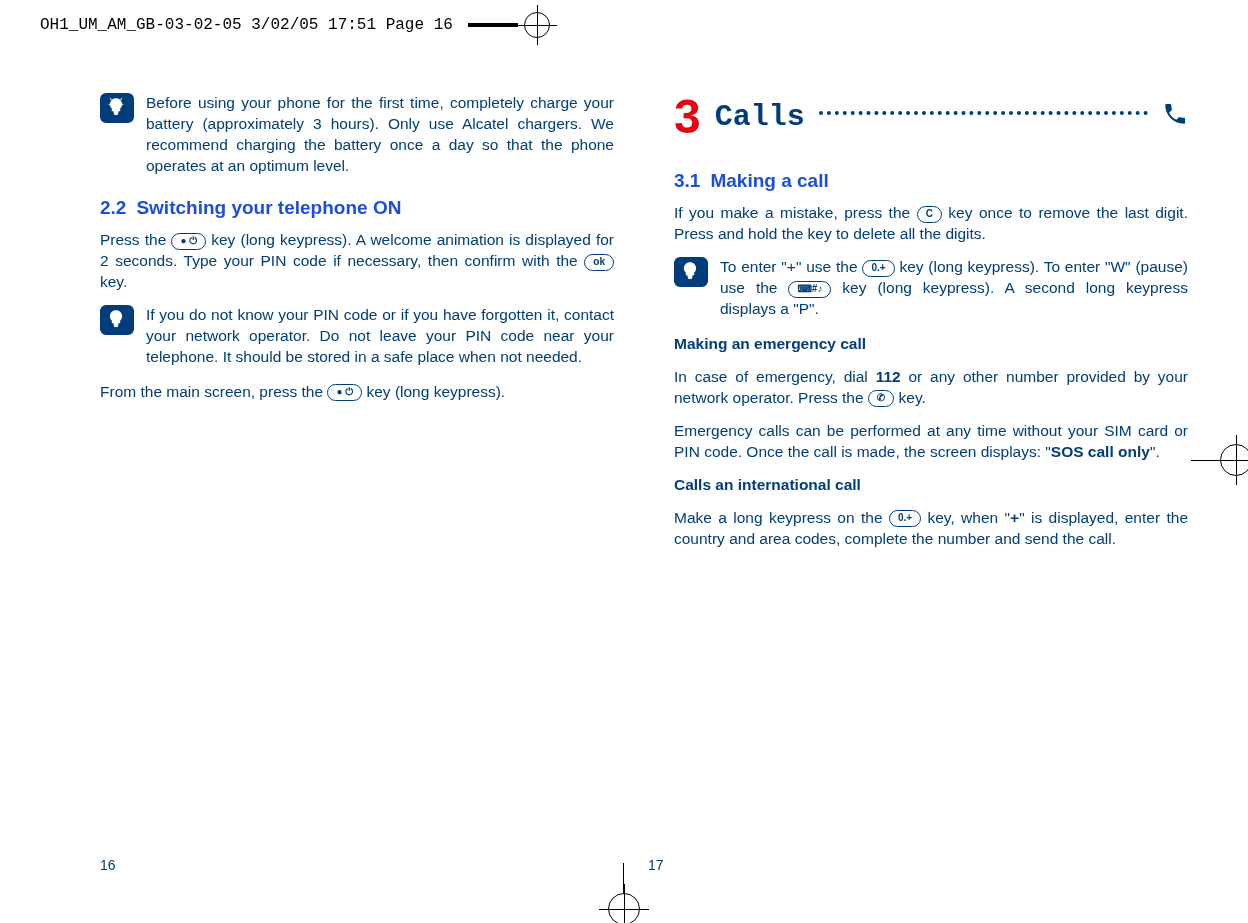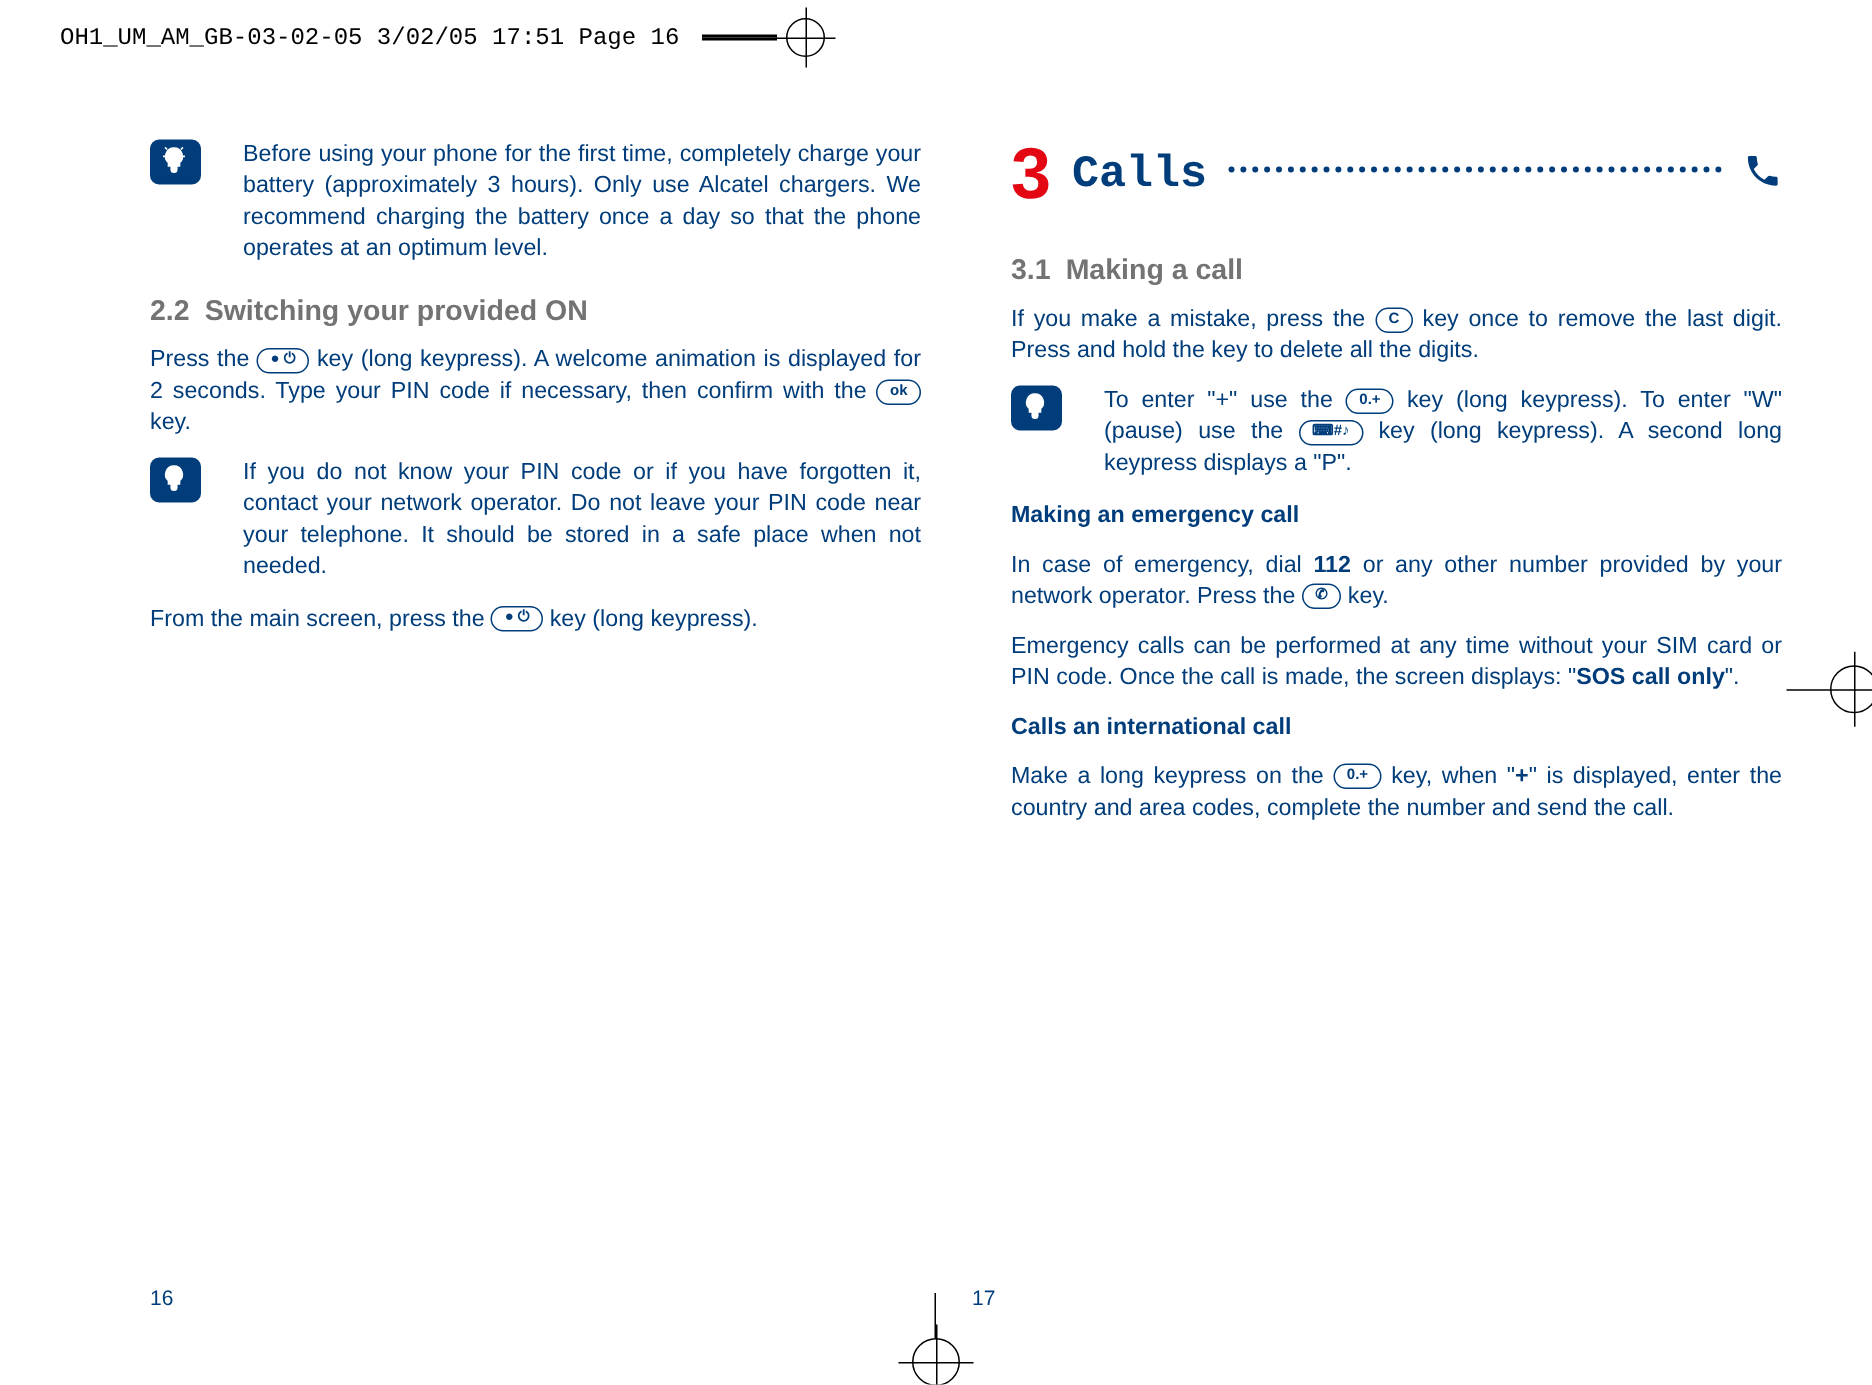--- a/index.html
+++ b/index.html
@@ -16,23 +16,23 @@
   .reg-bottom .circ::before,.reg-bottom .circ::after{content:"";position:absolute;background:#000;}
   .reg-bottom .circ::before{left:50%;top:-10px;width:1px;height:50px;}
   .reg-bottom .circ::after{top:50%;left:-10px;height:1px;width:50px;}
   .reg-right{position:absolute;right:-4px;top:50%;transform:translateY(-50%);}
   .reg-right .circ{display:inline-block;width:30px;height:30px;border:1px solid #000;border-radius:50%;position:relative;}
   .reg-right .circ::before,.reg-right .circ::after{content:"";position:absolute;background:#000;}
   .reg-right .circ::before{left:50%;top:-10px;width:1px;height:50px;}
   .reg-right .circ::after{top:50%;left:-30px;height:1px;width:70px;}
   .spread{position:absolute;top:85px;left:100px;right:60px;bottom:60px;display:flex;gap:60px;}
   .col{flex:1;font-size:15.5px;line-height:1.35;text-align:justify;}
-  .sec-h{color:#737373;font-weight:bold;font-size:19px;margin:18px 0 10px;}
+  .sec-h{color:#1d4ed8;font-weight:bold;font-size:19px;margin:18px 0 10px;}
   .sec-h .num{margin-right:10px;}
-  .tip{display:flex;gap:28px;margin:8px 0 14px;}
+  .tip{display:flex;gap:12px;margin:8px 0 14px;}
   .tip-icon{flex:0 0 30px;height:26px;border:2px solid #003d7a;border-radius:6px;position:relative;background:#003d7a;}
   .tip-icon svg{position:absolute;top:1px;left:3px;}
   .key{display:inline-block;border:1.4px solid #003d7a;border-radius:11px;padding:0 8px;font-size:10px;line-height:14px;height:15px;vertical-align:middle;font-weight:bold;letter-spacing:0;}
   .pno{font-size:14px;margin-top:auto;position:absolute;bottom:50px;width:500px;}
   .pno.left{left:100px;}
   .pno.right{right:100px;}
   .ch-title{display:flex;align-items:center;margin:0 0 12px;gap:14px;}
   .big3{color:#e30613;font-size:48px;font-weight:bold;font-family:Arial;}
   .ch-name{color:#003d7a;font-size:30px;font-weight:bold;font-family:Liberation Mono, monospace;}
   .dots{flex:1;border-bottom:4px dotted #003d7a;height:0;margin-bottom:8px;}
@@ -57,21 +57,21 @@
       <div class="tip">
         <span class="tip-icon">
           <svg width="22" height="22" viewBox="0 0 24 24">
               <path fill="#fff" d="M12 3a6 6 0 0 0-4 10.5V16h8v-2.5A6 6 0 0 0 12 3zm-2 14h4v1.5a2 2 0 0 1-4 0V17zM6 9H4m16 0h-2M7 4 5.5 2.5M17 4l1.5-1.5" stroke="#fff" stroke-width="1.2"></path>
             </svg>
         </span>
         <span>Before using your phone for the first time, completely charge your battery (approximately 3 hours). Only use Alcatel chargers. We recommend charging the battery once a day so that the phone operates at an optimum level.</span>
       </div>
 
       <div class="sec-h">
-        <span class="num">2.2</span><span>Switching your provided ON</span>
+        <span class="num">2.2</span><span>Switching your telephone ON</span>
       </div>
 
       <p>
         <span>Press the </span><span class="key">● ⏻</span><span> key (long keypress). A welcome animation is displayed for 2 seconds. Type your PIN code if necessary, then confirm with the </span><span class="key">ok</span><span> key.</span>
       </p>
 
       <div class="tip">
         <span class="tip-icon">
           <svg width="22" height="22" viewBox="0 0 24 24">
               <path fill="#fff" d="M12 3a6 6 0 0 0-4 10.5V16h8v-2.5A6 6 0 0 0 12 3zm-2 14h4v1.5a2 2 0 0 1-4 0V17z" stroke="#fff" stroke-width="1.2"></path>

